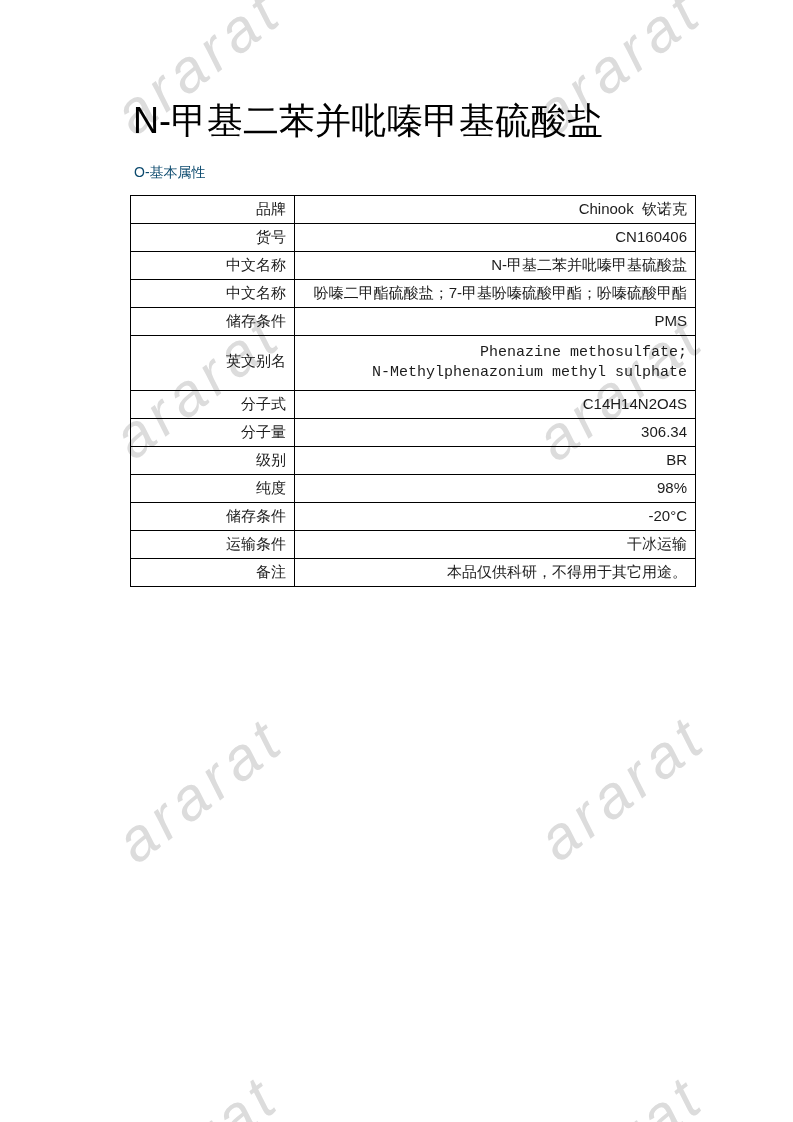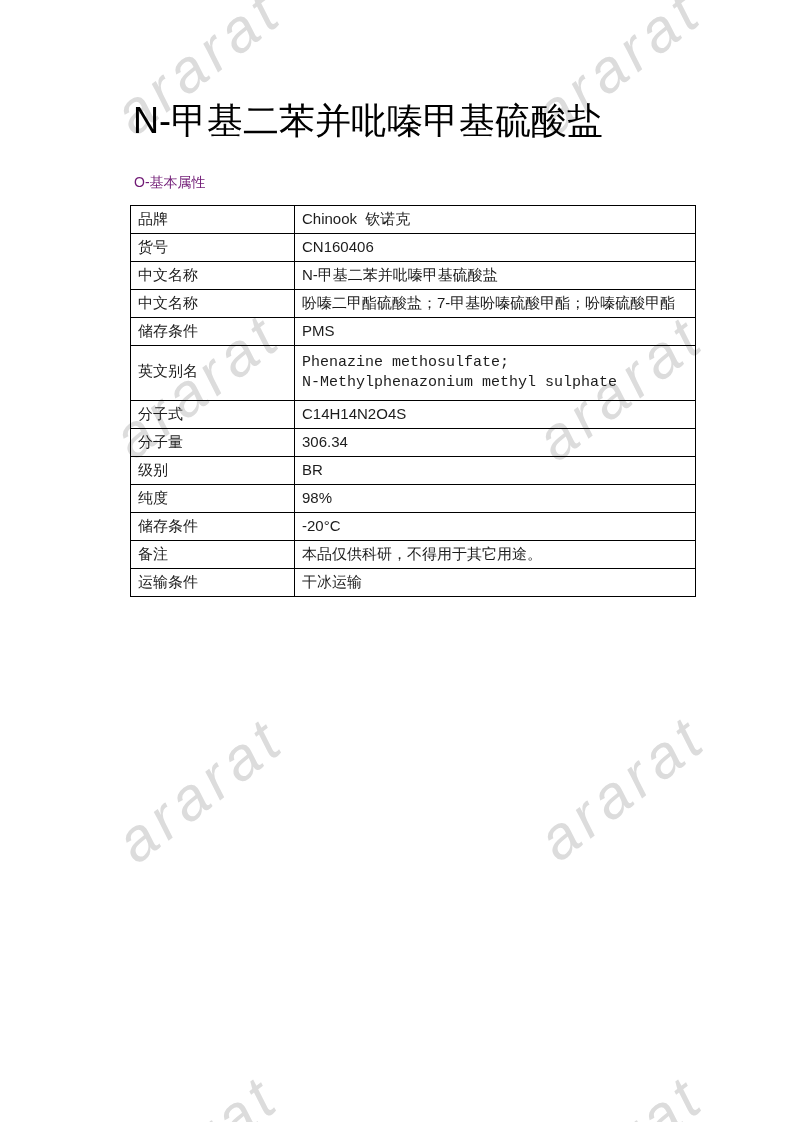--- a/index.html
+++ b/index.html
@@ -38,31 +38,32 @@
   }
   .doc-title {
     margin: 98px 0 0 3px;
     font-size: 36px;
     font-weight: 400;
     line-height: 1.25;
     color: #000000;
     white-space: nowrap;
   }
   .section-heading {
-    margin: 31px 0 0 4px;
+    margin: 21px 0 0 4px;
     font-size: 14px;
     font-weight: 400;
-    color: #701a75;
+    color: #0c4a6e;
   }
   table.props {
     border-collapse: collapse;
     table-layout: fixed;
     width: 566px;
     margin-top: 13px;
     background: transparent;
+    text-align: right;
   }
   table.props td {
     border: 1px solid #000000;
     font-size: 15px;
     line-height: 1.35;
     color: #1c1c1c;
     padding: 2px 8px 2px 7px;
     vertical-align: middle;
     background: transparent;
     overflow: hidden;
@@ -131,23 +132,23 @@
         </tr>
         <tr>
           <td class="col-label">纯度</td>
           <td class="col-value">98%</td>
         </tr>
         <tr>
           <td class="col-label">储存条件</td>
           <td class="col-value">-20°C</td>
         </tr>
         <tr>
+          <td class="col-label">运输条件</td>
+          <td class="col-value">干冰运输</td>
+        </tr>
+        <tr>
           <td class="col-label">备注</td>
           <td class="col-value">本品仅供科研，不得用于其它用途。</td>
-        </tr>
-        <tr>
-          <td class="col-label">运输条件</td>
-          <td class="col-value">干冰运输</td>
         </tr>
       </tbody>
     </table>
   </div>
 </div>
 
 </body></html>

